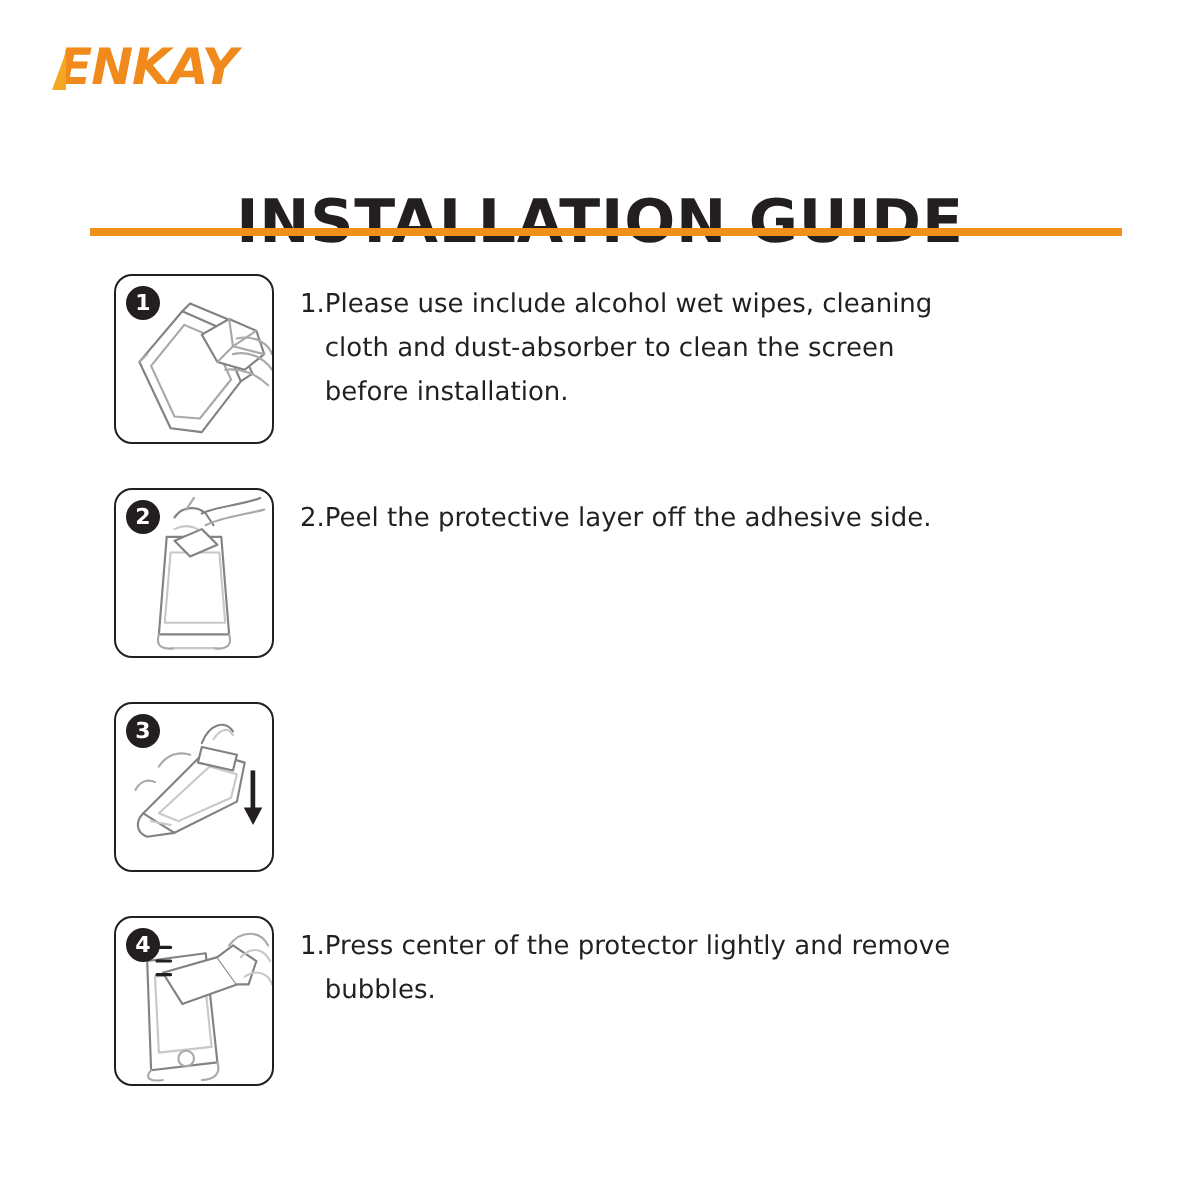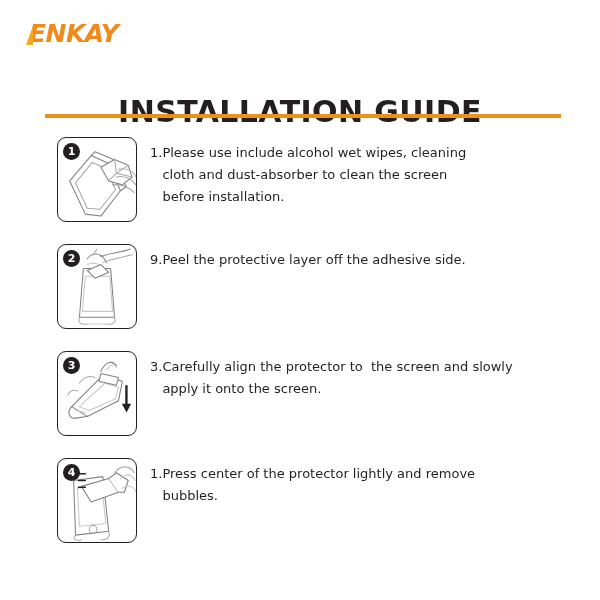--- a/index.html
+++ b/index.html
@@ -196,21 +196,21 @@
             <path d="M30 26 L44 20 L52 28 L38 34 Z" stroke="#808285" fill="#ffffff"></path>
 
             <path d="M30 14 C34 8 42 8 46 12 L50 18" stroke="#808285"></path>
             <path d="M36 10 L40 4" stroke="#a7a9ac"></path>
             <path d="M44 12 C52 8 64 8 74 4" stroke="#808285"></path>
             <path d="M46 18 C54 14 64 13 76 10" stroke="#a7a9ac"></path>
             <path d="M30 20 C34 18 38 18 42 20" stroke="#c7c8ca"></path>
           </g>
         </svg>
       </div>
-      <div class="step-text">9.Peel the protective layer off the adhesive side.</div>
+      <div class="step-text">2.Peel the protective layer off the adhesive side.</div>
     </div>
 
     <div class="step step-3">
       <div class="icon-box">
         <div class="badge">3</div>
         <svg viewBox="0 0 80 85" xmlns="http://www.w3.org/2000/svg">
           <g fill="none" stroke="#a7a9ac" stroke-width="1.1" stroke-linejoin="round" stroke-linecap="round">
 
             <path d="M14 56 L46 24 L66 30 L62 50 L30 66 Z" stroke="#808285" fill="#ffffff"></path>
             <path d="M22 56 L48 32 L62 36 L59 48 L32 60 Z" stroke="#c7c8ca"></path>
@@ -225,22 +225,20 @@
             <path d="M38 26 C32 24 26 26 22 32" stroke="#a7a9ac"></path>
             <path d="M20 40 C16 38 12 40 10 44" stroke="#a7a9ac"></path>
           </g>
 
           <g>
             <rect x="69" y="34" width="2.4" height="20" fill="#231f20"></rect>
             <polygon points="65.5,53 75,53 70.3,62" fill="#231f20"></polygon>
           </g>
         </svg>
       </div>
-      <div class="step-text">3.Carefully align the protector to  the screen and slowly
-   apply it onto the screen.</div>
     </div>
 
     <div class="step step-4">
       <div class="icon-box">
         <div class="badge">4</div>
         <svg viewBox="0 0 80 85" xmlns="http://www.w3.org/2000/svg">
           <g fill="none" stroke="#a7a9ac" stroke-width="1.1" stroke-linejoin="round" stroke-linecap="round">
 
             <path d="M16 22 L46 18 L52 74 L18 78 Z" stroke="#808285" fill="#ffffff"></path>
             <path d="M20 30 L45 27 L49 66 L22 69 Z" stroke="#c7c8ca"></path>

